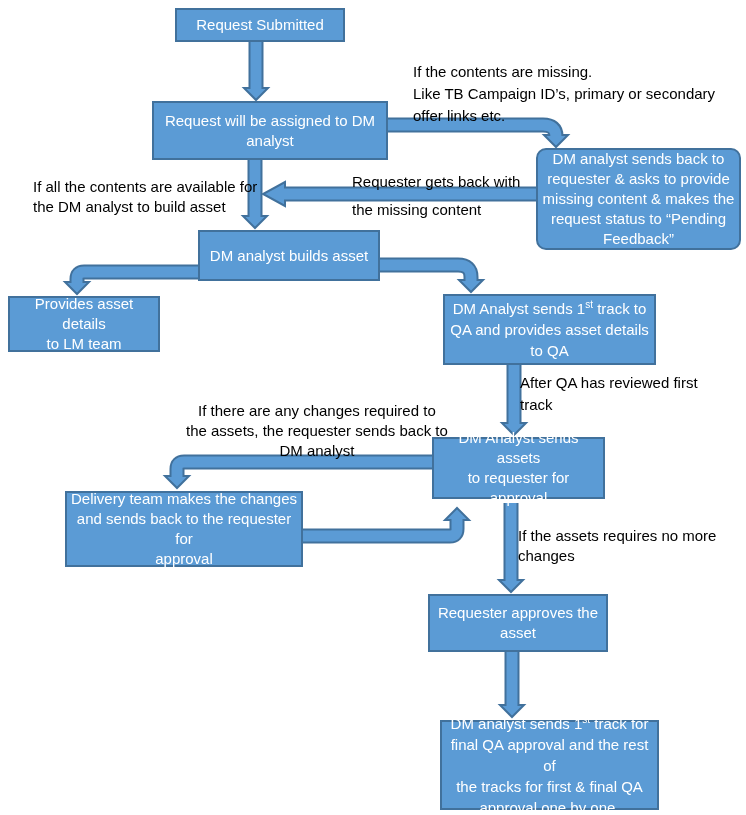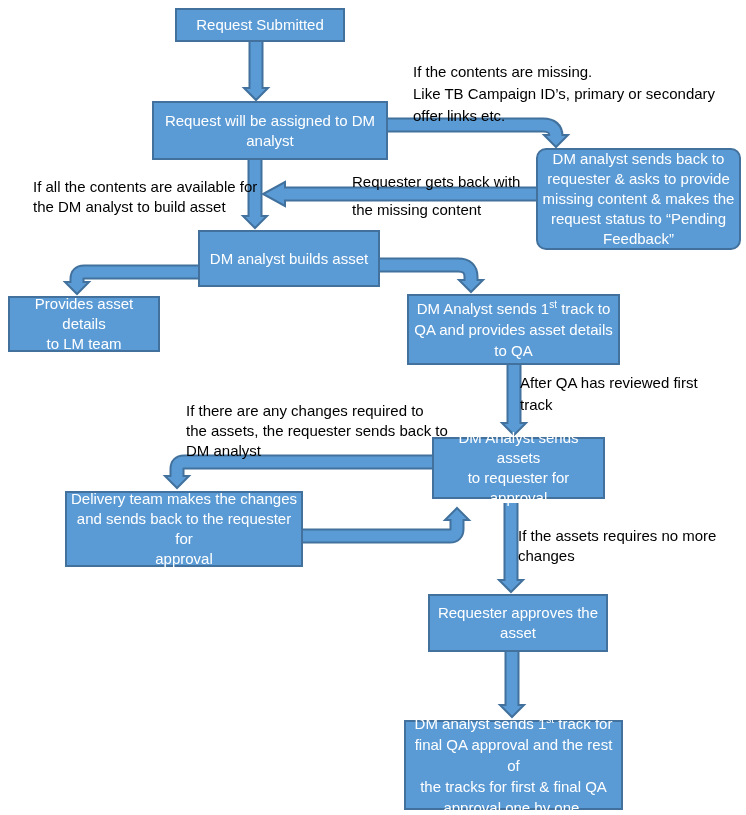--- a/index.html
+++ b/index.html
@@ -9,21 +9,21 @@
   }
   .arrows{position:absolute;left:0;top:0;z-index:2;}
   .node{
     position:absolute;z-index:3;box-sizing:border-box;
     background:#5b9bd5;border:2px solid #41719c;color:#ffffff;
     display:flex;align-items:center;justify-content:center;
     text-align:center;white-space:pre-line;
     font-size:15px;line-height:20px;padding:2px 4px;
   }
   .node .suptxt{font-size:10px;vertical-align:super;line-height:0;}
-  .node-tall{line-height:21px;}
+  .node-tall{line-height:21px;margin-left:36px;}
   .ann{
     position:absolute;z-index:4;color:#000000;
     font-size:15px;line-height:20px;white-space:pre-line;
   }
   .ann-wide{line-height:22px;}
   .ann-split{line-height:28px;}
 </style>
 </head>
 <body>
 
@@ -108,21 +108,21 @@
   </div>
 
   <div class="node" style="left:536px;top:148px;width:205px;height:102px;border-radius:10px;">
     <span>DM analyst sends back to
 requester &amp; asks to provide
 missing content &amp; makes the
 request status to “Pending
 Feedback”</span>
   </div>
 
-  <div class="node" style="left:198px;top:230px;width:182px;height:57px;">
+  <div class="node" style="left:198px;top:230px;width:182px;height:51px;">
     <span>DM analyst builds asset</span>
   </div>
 
   <div class="node" style="left:8px;top:296px;width:152px;height:56px;">
     <span>Provides asset details
 to LM team</span>
   </div>
 
   <div class="node node-tall" style="left:407px;top:294px;width:213px;height:71px;">
     <span><span>DM Analyst sends 1</span><span class="suptxt">st</span><span> track to
@@ -159,20 +159,20 @@
 
   <div class="ann ann-split" style="left:352px;top:168px;">Requester gets back with
 the missing content</div>
 
   <div class="ann" style="left:33px;top:177px;">If all the contents are available for
 the DM analyst to build asset</div>
 
   <div class="ann ann-wide" style="left:520px;top:372px;">After QA has reviewed first
 track</div>
 
-  <div class="ann" style="left:186px;top:401px;">If there are any changes required to
+  <div class="ann" style="left:186px;top:401px;text-align:center;">If there are any changes required to
 the assets, the requester sends back to
 DM analyst</div>
 
   <div class="ann" style="left:518px;top:526px;">If the assets requires no more
 changes</div>
 
 </div>
 
 </body></html>

